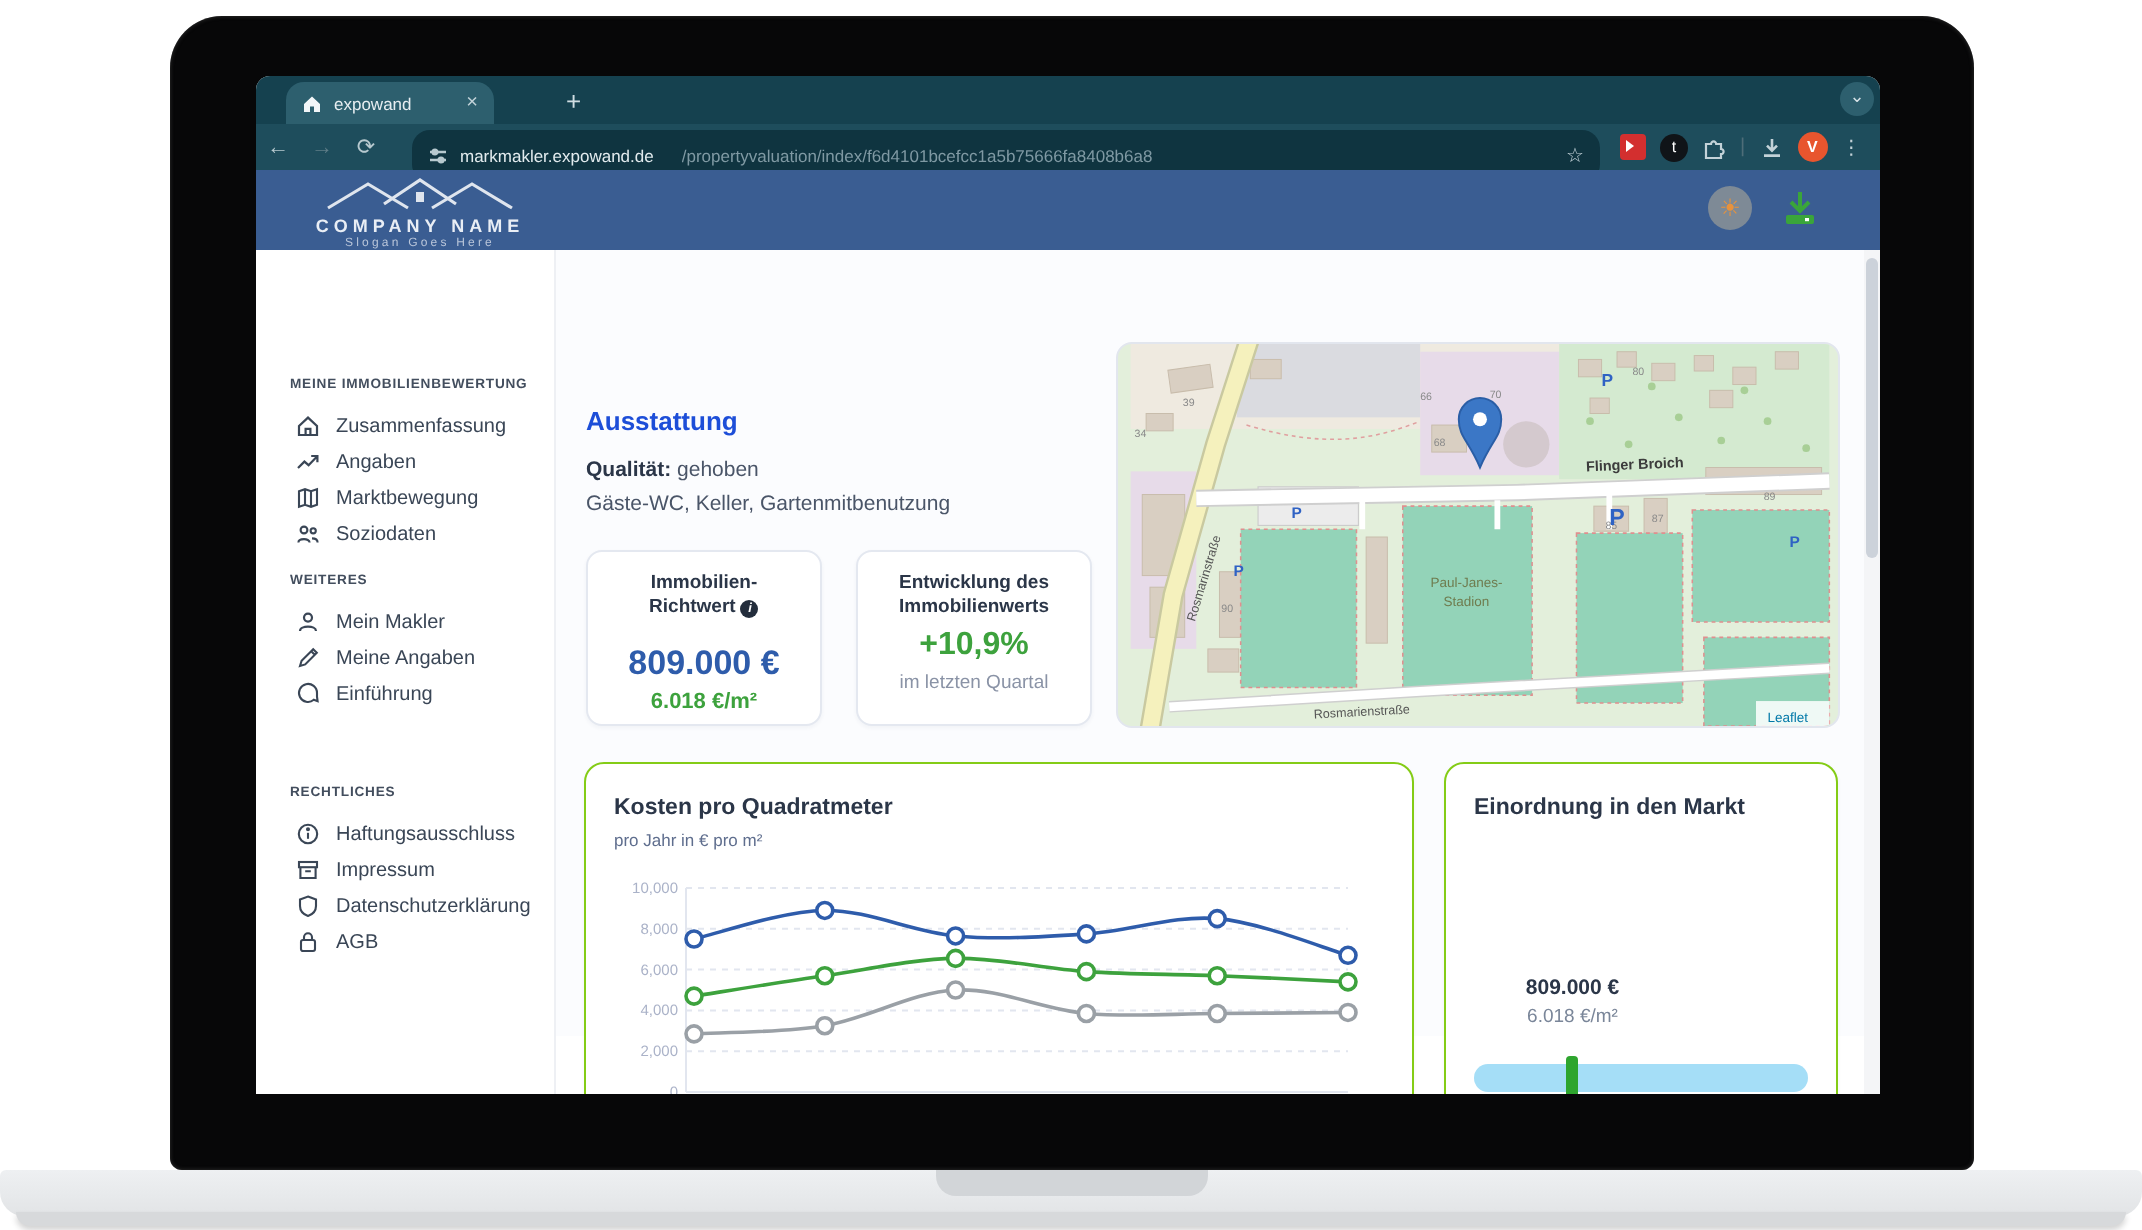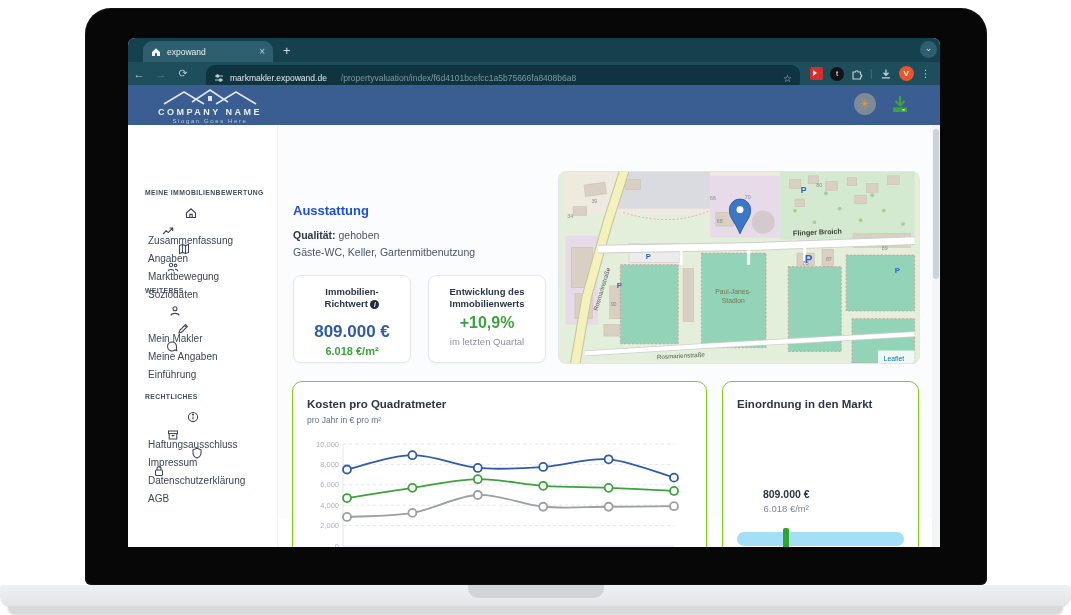--- a/index.html
+++ b/index.html
@@ -13,21 +13,21 @@
           background:linear-gradient(#eef0f2,#e2e4e6); border-radius:3px 3px 12px 12px; }
   .base-notch { position:absolute; left:468px; top:0; width:136px; height:13px;
                 background:#d2d5d8; border-radius:0 0 10px 10px; }
   .base-lip { position:absolute; left:8px; top:606px; width:1055px; height:7px;
               background:#d7d9db; border-radius:0 0 9px 9px; box-shadow:0 2px 3px rgba(0,0,0,.18); }
 
   
   .browser { position:absolute; left:43px; top:30px; width:812px; height:509px;
              background:#fff; border-radius:7px 7px 0 0; overflow:hidden; }
   .tabbar { position:absolute; left:0; top:0; width:812px; height:24px; background:#15414f; }
-  .tab { position:absolute; left:15px; top:3px; width:130px; height:21px; background:#2d5f6e;
+  .tab { position:absolute; left:15px; top:3px; width:104px; height:21px; background:#2d5f6e;
          border-radius:9px 9px 0 0; display:flex; align-items:center; padding:0 8px; gap:6px; }
   .tab-title { color:#e7eef1; font-size:8.5px; flex:1; white-space:nowrap; overflow:hidden; }
   .tab-close { color:#c2d3d9; font-size:10px; cursor:default; }
   .newtab { position:absolute; left:155px; top:5px; color:#cfdde2; font-size:13px; }
   .tabsearch { position:absolute; left:792px; top:3px; width:17px; height:17px; border-radius:50%;
                background:#2d5f6e; color:#d7e3e8; font-size:9px; text-align:center; line-height:15px; }
   .toolbar { position:absolute; left:0; top:24px; width:812px; height:23px; background:#1e4d5c;
              display:flex; align-items:center; }
   .nav-ic { color:#b7c9cf; font-size:11px; width:22px; text-align:center; }
   .nav-ic.dim { color:#5f7d88; }
@@ -53,22 +53,22 @@
   .logo { position:absolute; left:22px; top:3px; width:120px; text-align:center; }
   .logo-name { color:#e9eef5; font-size:9px; letter-spacing:2.5px; font-weight:bold; margin-top:-2px; }
   .logo-slogan { color:#b9c6da; font-size:6px; letter-spacing:1.6px; margin-top:1px; }
   .hdr-icons { position:absolute; right:30px; top:8px; display:flex; gap:14px; align-items:center; }
   .sun-btn { width:22px; height:22px; border-radius:50%; background:#7e8a96; color:#e8923c;
              font-size:12px; text-align:center; line-height:22px; }
 
   .sidebar { position:absolute; left:0; top:40px; width:150px; height:422px; background:#fff;
              border-right:1px solid #eef0f4; }
   .sb-label { position:absolute; left:17px; font-size:6.8px; font-weight:bold; color:#434e5e; letter-spacing:.4px; }
-  .sb-item { position:absolute; left:20px; display:flex; align-items:center; gap:16px;
-             color:#3a4656; font-size:10px; cursor:default;flex-direction:column; }
+  .sb-item { position:absolute; left:20px; display:flex; align-items:center; gap:8px;
+             color:#3a4656; font-size:10px; cursor:default; }
   .sb-item svg { flex:0 0 auto; }
 
   .content-text { position:absolute; color:#4a5568; font-size:10.5px; }
   .b { font-weight:bold; color:#2b3648; }
   .h-equip { position:absolute; left:165px; top:120px; font-size:13px; font-weight:bold; color:#1d4ed8; }
 
   .mini-card { position:absolute; width:118px; height:88px; background:#fff; border:1px solid #e4e8f0;
                border-radius:8px; box-shadow:0 1px 2px rgba(40,60,100,.05); text-align:center; padding-top:10px; }
   .mc-title { font-size:9.5px; font-weight:bold; color:#2b3648; line-height:1.25; }
   .info-dot { display:inline-block; width:9px; height:9px; border-radius:50%; background:#232d3c; color:#fff;

